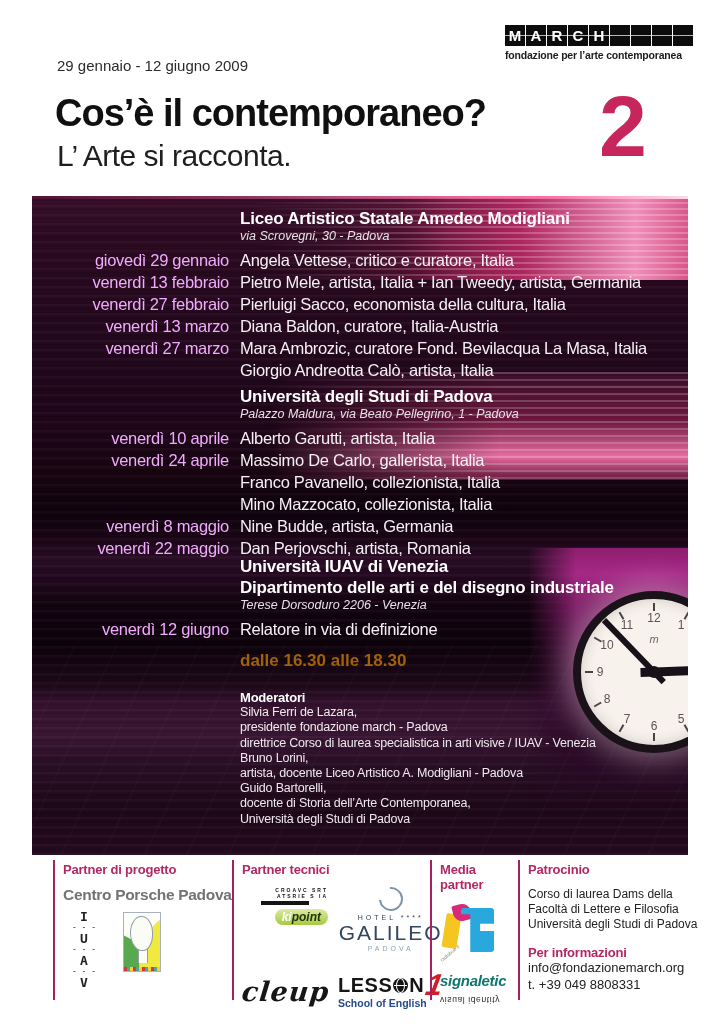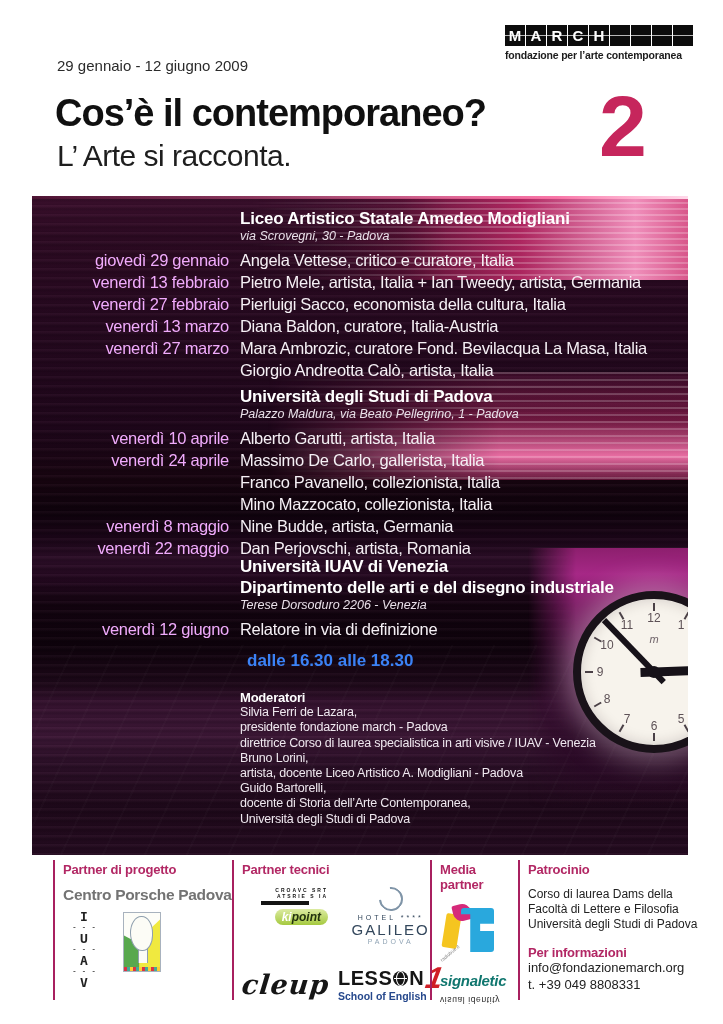--- a/index.html
+++ b/index.html
@@ -54,21 +54,21 @@
       background:repeating-linear-gradient(115deg, rgba(255,255,255,0.03) 0 2px, rgba(255,255,255,0) 2px 38px); }
 
   
   .sec { position:absolute; left:0; right:0; }
   .venue { margin-left:208px; font-weight:bold; color:#ffffff; font-size:17px; line-height:21px; letter-spacing:-0.2px; }
   .addr { margin-left:208px; font-style:italic; font-size:12.5px; color:#e9e0e9; line-height:15px; margin-bottom:5px; }
   .ev-row { display:flex; line-height:22px; font-size:16.5px; letter-spacing:-0.3px; }
   .ev-date { width:208px; text-align:right; padding-right:11px; box-sizing:border-box; color:#f0abfc; }
   .ev-speaker { flex:1; color:#f5f0f5; }
   .sec1 { top:12px; } .sec2 { top:190px; } .sec3 { top:360px; }
-  .time-range { position:absolute; top:455px; left:215px; font-weight:bold; font-size:17px; color:#3b82f6; }
+  .time-range { position:absolute; top:455px; left:208px; font-weight:bold; font-size:17px; color:#a16207; }
   .moderators { position:absolute; top:494px; left:208px; right:8px; font-size:12.5px;
                 line-height:15.2px; color:#efe8ef; letter-spacing:-0.2px; }
   .mod-heading { font-weight:bold; color:#ffffff; font-size:13px; }
 
   
   .clock { position:absolute; left:541px; top:395px; width:162px; height:162px; box-sizing:border-box;
            border:8px solid #191219; border-radius:50%; background:#f7f3ec;
            box-shadow:0 0 28px 8px rgba(255,240,245,0.35), inset 0 0 14px rgba(40,20,30,0.18); }
   .clock-face { position:absolute; inset:0; }
   .tick { position:absolute; left:72px; top:4px; width:2px; height:8px; background:#4a4046; transform-origin:1px 69px; }
@@ -111,21 +111,21 @@
   .kp { text-align:right; }
   .kp-top { font-size:5px; letter-spacing:2px; color:#111; line-height:6px; font-weight:bold; white-space:nowrap; }
   .kp-bar { height:4px; background:#141414; width:56%; margin:2px auto; }
   .kp-badge { display:inline-block; background:linear-gradient(#dcebA2,#a5c93f); border-radius:9px;
               padding:1px 7px; font-style:italic; font-weight:bold; font-size:12px; margin-top:1px; }
   .kp-ki { color:#ffffff; } .kp-point { color:#23320f; }
   .galileo { text-align:center; color:#33475c; }
   .gal-mark { width:20px; height:20px; border:2px solid #8095a8; border-radius:50%;
               border-left-color:transparent; transform:rotate(40deg); margin:0 auto 3px; }
   .gal-hotel { font-size:7px; letter-spacing:3px; white-space:nowrap; }
-  .gal-name { font-size:15px; letter-spacing:2px; }
+  .gal-name { font-size:21px; letter-spacing:2px; }
   .gal-city { font-size:7px; letter-spacing:3px; color:#8fa3b4; }
   .cleup { font-family:"DejaVu Serif", serif; font-style:italic; font-weight:bold; font-size:27px;
            color:#161616; transform:skew(-6deg); letter-spacing:1px; margin-top:8px; }
   .lesson { margin-top:6px; }
   .lesson-line { display:flex; align-items:center; font-weight:bold; font-size:20px; color:#151515;
                  letter-spacing:0.5px; line-height:22px; }
   .globe { position:relative; width:15px; height:15px; border-radius:50%; background:#151515;
            display:inline-block; margin:0 1px; }
   .globe:before { content:""; position:absolute; left:1px; right:1px; top:7px; height:1px; background:#fff; }
   .globe:after { content:""; position:absolute; left:3px; top:0; width:7px; height:13px;

